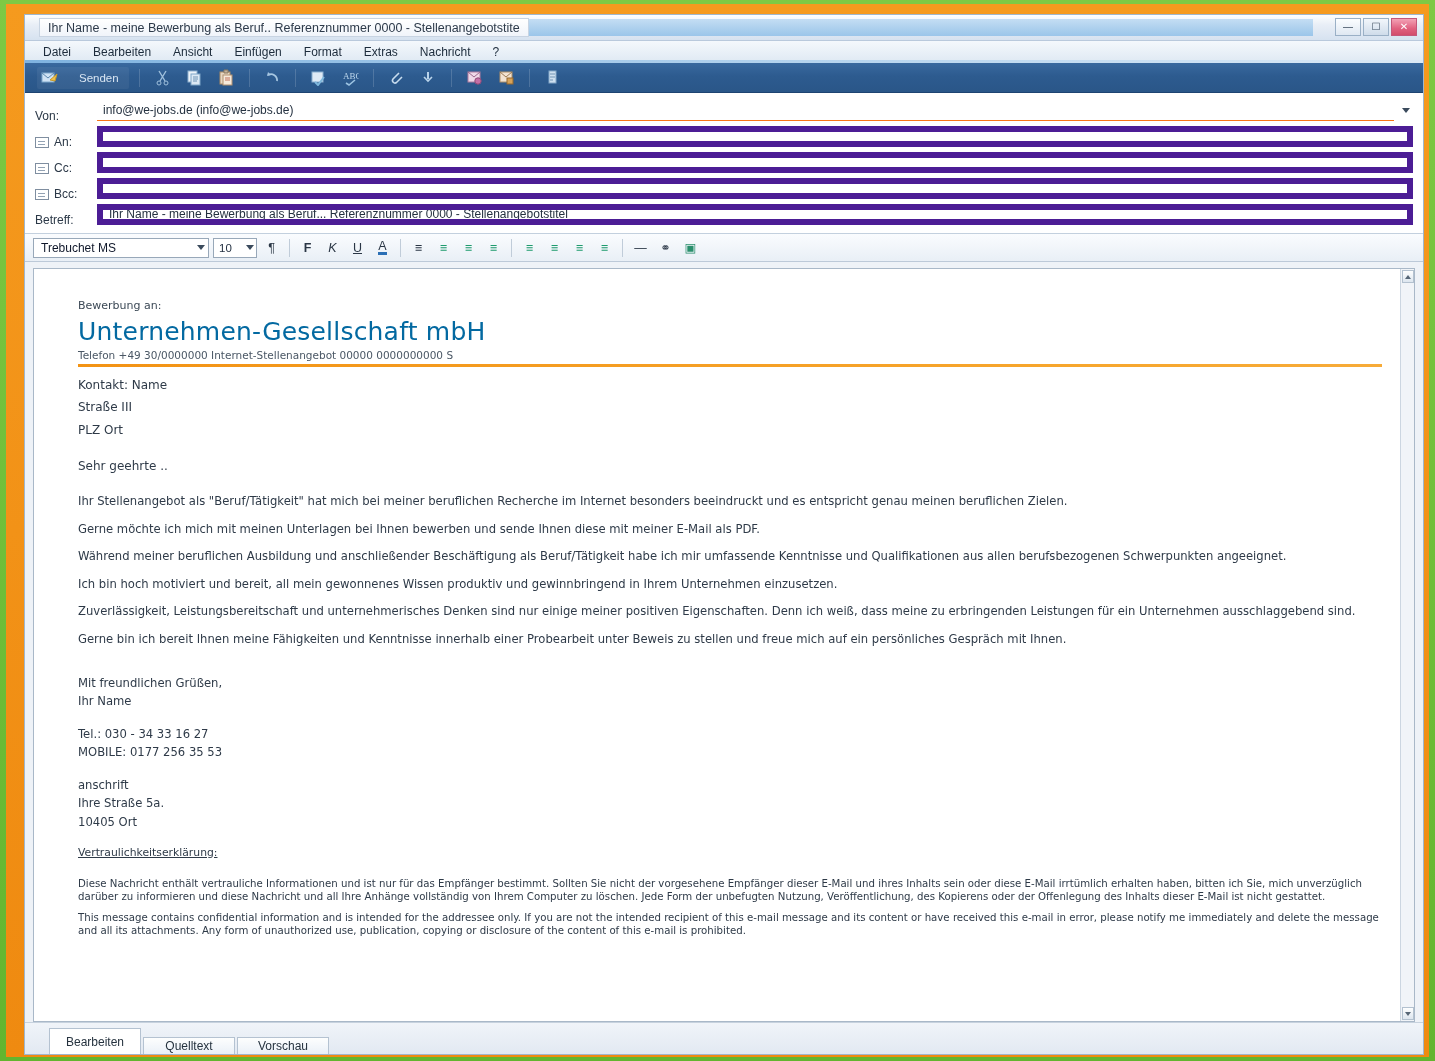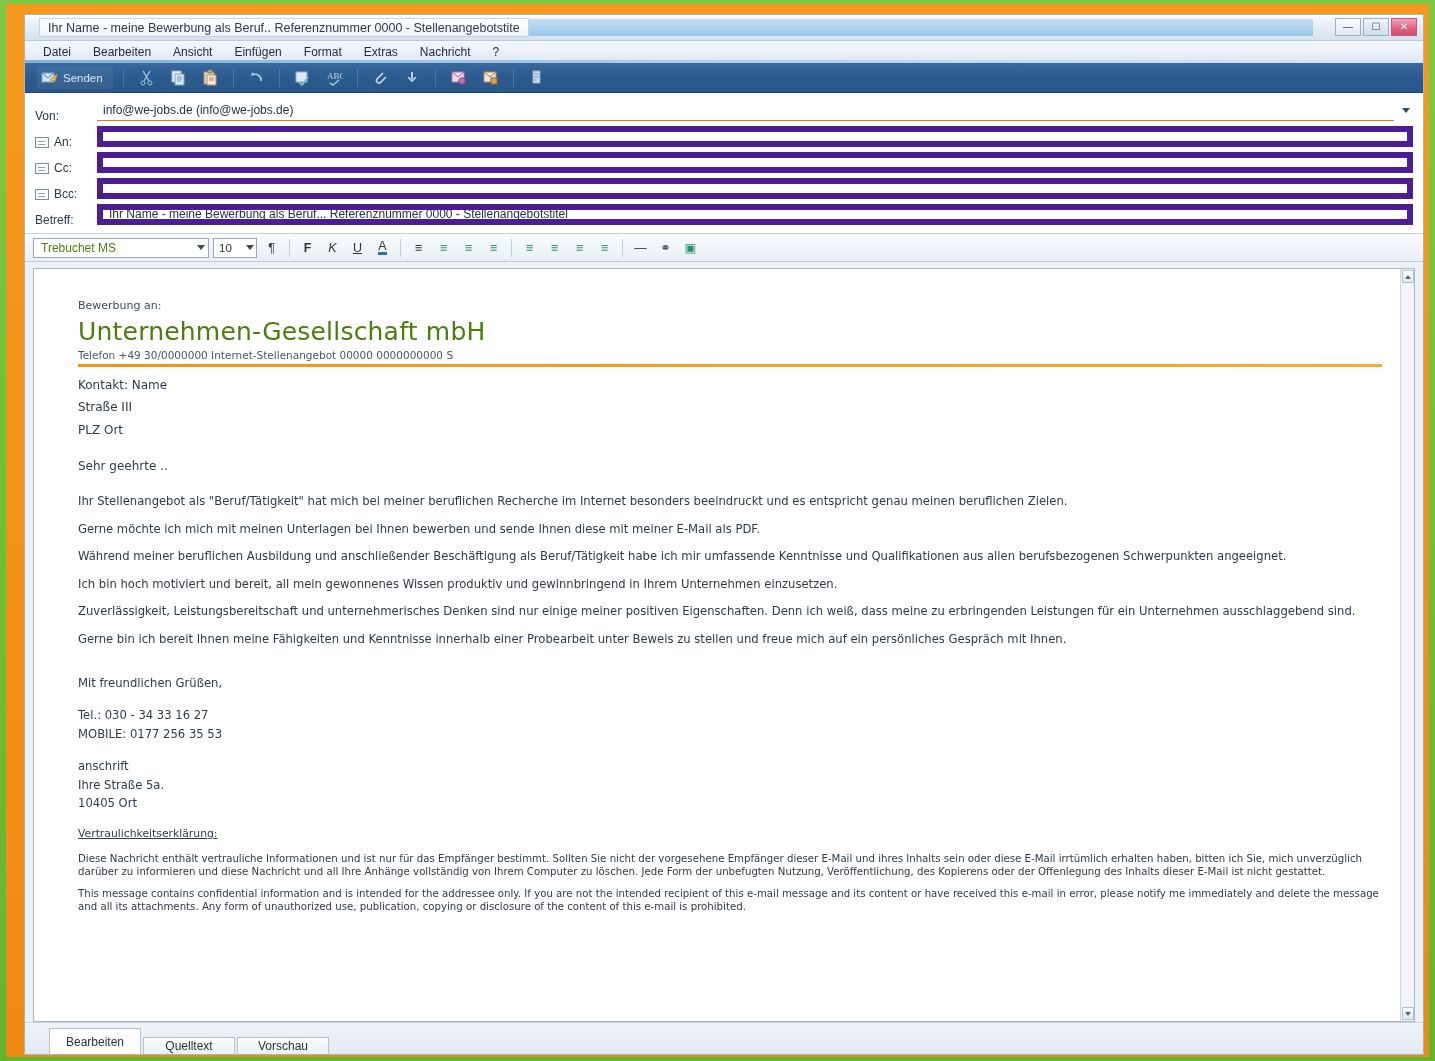--- a/index.html
+++ b/index.html
@@ -92,21 +92,21 @@
   
   #toolbar {
     height: 30px;
     background: linear-gradient(180deg,#39699f 0%, #2d5b8f 45%, #2a5688 100%);
     border-bottom: 1px solid #1e4471;
     display: flex; align-items: center;
     padding-left: 12px; gap: 7px;
   }
   .tb-btn {
     height: 22px; min-width: 22px;
-    display: flex; align-items: center; gap: 5px;
+    display: flex; align-items: center; gap: 21px;
     padding: 0 4px;
     border-radius: 2px;
   }
   .tb-send {
     background: rgba(255,255,255,0.06);
     padding-right: 10px;
   }
   .tb-label {
     font-size: 11.5px; color: #d9e6f3; white-space: nowrap;
     filter: blur(0.5px);
@@ -179,21 +179,21 @@
     background: linear-gradient(180deg,#fafcfe 0%, #e9eff6 100%);
     border-bottom: 1px solid #bcc9d8;
     display: flex; align-items: center;
     padding-left: 8px; gap: 4px;
   }
   .font-select {
     width: 176px; height: 20px;
     border: 1px solid #98a8b9; background: #fff;
     display: flex; align-items: center; justify-content: space-between;
     padding: 0 3px 0 7px;
-    font-size: 12px; color: #4d7c0f;
+    font-size: 12px; color: #0f172a;
     filter: blur(0.25px);
   }
   .size-select {
     width: 44px; height: 20px;
     border: 1px solid #98a8b9; background: #fff;
     display: flex; align-items: center; justify-content: space-between;
     padding: 0 2px 0 5px;
     font-size: 11.5px; color: #253243;
     filter: blur(0.25px);
   }
@@ -236,39 +236,39 @@
     width: 12px; height: 13px; margin: 1px 0;
     background: linear-gradient(180deg,#fdfefe,#dde6ef);
     border: 1px solid #b3c1cf;
     display: flex; align-items: center; justify-content: center;
   }
   .sb-up { width:0;height:0;border-left:3px solid transparent;border-right:3px solid transparent;border-bottom:4px solid #566676; }
   .sb-dn { width:0;height:0;border-left:3px solid transparent;border-right:3px solid transparent;border-top:4px solid #566676; }
 
   .doc-label { font-size: 11px; margin-bottom: 6px; color: #3c4956; }
   .doc-company {
-    font-size: 25px; font-weight: 400; color: #4d7c0f;
+    font-size: 25px; font-weight: 400; color: #0369a1;
     letter-spacing: .2px; line-height: 1.1; margin-bottom: 3px;
   }
   .doc-telefon { font-size: 10.5px; color: #4a5765; margin-bottom: 3px; }
   .orange-rule {
     height: 3px;
     background: linear-gradient(90deg,#f39314 0%, #f7a72e 80%, #f7ab38 100%);
     margin: 2px 0 9px 0;
   }
   .doc-contact { font-size: 12px; line-height: 1.55; margin-bottom: 4px; }
   .doc-gap { height: 14px; }
   .doc-p {
     font-size: 11.6px; line-height: 1.35;
     margin: 0 0 12px 0;
     white-space: nowrap; overflow: hidden;
   }
   .doc-sign { font-size: 11.6px; line-height: 1.6; }
   .legal-title {
-    font-size: 10.8px; text-decoration: underline; margin-bottom: 12px;
+    font-size: 10.8px; text-decoration: underline; margin-bottom: 18px;
   }
   .legal-p {
     font-size: 10.2px; line-height: 1.3; margin: 0 0 8px 0;
   }
 
   
   #tabs {
     height: 32px; flex: 0 0 32px;
     background: linear-gradient(180deg,#f0f4f9 0%, #e2e9f2 100%);
     display: flex; align-items: flex-end;
@@ -558,20 +558,21 @@
 
           <p class="doc-p">Ihr Stellenangebot als "Beruf/Tätigkeit" hat mich bei meiner beruflichen Recherche im Internet besonders beeindruckt und es entspricht genau meinen beruflichen Zielen.</p>
           <p class="doc-p">Gerne möchte ich mich mit meinen Unterlagen bei Ihnen bewerben und sende Ihnen diese mit meiner E-Mail als PDF.</p>
           <p class="doc-p">Während meiner beruflichen Ausbildung und anschließender Beschäftigung als Beruf/Tätigkeit  habe ich mir umfassende Kenntnisse und Qualifikationen aus allen berufsbezogenen Schwerpunkten angeeignet.</p>
           <p class="doc-p">Ich bin hoch motiviert und bereit, all mein gewonnenes Wissen produktiv und gewinnbringend in Ihrem Unternehmen einzusetzen.</p>
           <p class="doc-p">Zuverlässigkeit, Leistungsbereitschaft und unternehmerisches Denken sind nur einige meiner positiven Eigenschaften. Denn ich weiß, dass meine zu erbringenden Leistungen für ein Unternehmen ausschlaggebend sind.</p>
           <p class="doc-p">Gerne bin ich bereit Ihnen meine Fähigkeiten und Kenntnisse innerhalb einer Probearbeit unter Beweis zu stellen und freue mich auf ein persönliches Gespräch mit Ihnen.</p>
 
           <div class="doc-gap"></div>
           <div class="doc-sign">Mit freundlichen Grüßen,</div>
+          <div class="doc-sign">Ihr Name</div>
           <div class="doc-gap"></div>
           <div class="doc-sign">Tel.: 030 -  34 33 16 27</div>
           <div class="doc-sign">MOBILE:  0177 256 35 53</div>
           <div class="doc-gap"></div>
           <div class="doc-sign">anschrift</div>
           <div class="doc-sign">Ihre Straße 5a.</div>
           <div class="doc-sign">10405 Ort</div>
           <div class="doc-gap"></div>
 
           <div class="legal-title">Vertraulichkeitserklärung:</div>

